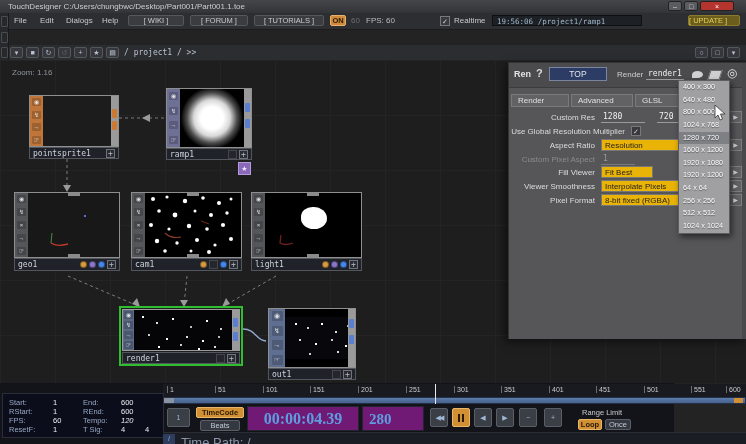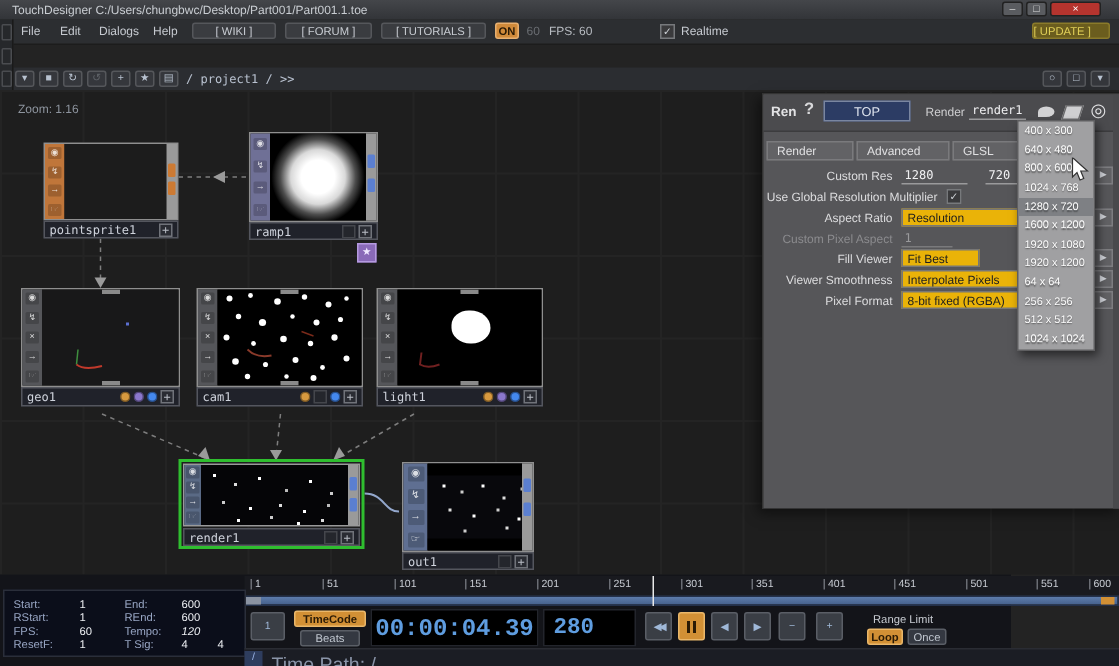--- a/index.html
+++ b/index.html
@@ -77,22 +77,22 @@
   
   .timeline{left:0;top:383px;width:674px;height:61px;background:#131419;}
   .ruler{position:absolute;left:163px;top:1px;width:583px;height:13px;background:#191a1f;border-bottom:1px solid #2a2b30;}
   .rtick{position:absolute;top:2px;color:#c9cdd4;font-size:7px;border-left:1px solid #6a6d74;padding-left:2px;}
   .playbar{position:absolute;left:163px;top:14px;width:583px;height:7px;background:linear-gradient(#5d7cab,#46618c);
     border:1px solid #23304a;box-sizing:border-box;}
   .infopanel{position:absolute;left:2px;top:10px;width:160px;height:43px;background:#0b0e1a;border:1px solid #2a2e3a;
     font-size:7.5px;}
   .ilabel{position:absolute;color:#98a6c4;}
   .ival{position:absolute;color:#eceef2;}
-  .lcd{position:absolute;background:#000000;border:1px solid #23252c;color:#5f9de0;
-    font-family:Liberation Mono, monospace;font-weight:bold;text-align:center;box-sizing:border-box;}
+  .lcd{position:absolute;background:#701a75;border:1px solid #23252c;color:#5f9de0;
+    font-family:Liberation Serif, serif;font-weight:bold;text-align:center;box-sizing:border-box;}
   .tpbtn{position:absolute;top:25px;width:18px;height:19px;background:#3a3e45;border:1px solid #5a5e66;border-radius:2px;
     color:#9fb8d8;font-size:7px;display:flex;align-items:center;justify-content:center;box-sizing:border-box;}
   .tpbtn.active{background:#d29035;border-color:#eab76a;color:#2a1a05;}
   .smallbtn{position:absolute;height:11px;border:1px solid #5a5e66;border-radius:2px;background:#343841;
     color:#c3c9d2;font-size:7.5px;line-height:10px;text-align:center;box-sizing:border-box;}
   .smallbtn.orange{background:#d29035;border-color:#eab76a;color:#2a1a05;font-weight:bold;}
   .bottomrow{position:absolute;left:163px;top:49px;width:583px;height:12px;background:#1b1d24;border-top:1px solid #2a2c33;}
 </style>
 </head>
 <body>
@@ -112,20 +112,21 @@
     <span class="menu-item" style="left:66px;">Dialogs</span>
     <span class="menu-item" style="left:102px;">Help</span>
     <div class="link-btn" style="left:128px;width:56px;">[ WIKI ]</div>
     <div class="link-btn" style="left:190px;width:58px;">[ FORUM ]</div>
     <div class="link-btn" style="left:254px;width:70px;">[ TUTORIALS ]</div>
     <div class="on-btn" style="left:330px;width:16px;">ON</div>
     <span class="menu-item" style="left:351px;color:#6a6d72;">60</span>
     <span class="menu-item" style="left:366px;color:#b8bcc2;">FPS: 60</span>
     <span class="checkbox" style="left:440px;top:3px;"><span>✓</span></span>
     <span class="menu-item" style="left:454px;">Realtime</span>
+    <div class="statusfield" style="left:492px;width:150px;">19:56:06 /project1/ramp1</div>
     <div class="update-btn" style="left:688px;width:52px;">[ UPDATE ]</div>
   </div>
 
 
   <div class="abs pathbar">
     <div class="pbtn" style="left:10px;"><span>▾</span></div>
     <div class="pbtn" style="left:26px;"><span>■</span></div>
     <div class="pbtn" style="left:42px;"><span>↻</span></div>
     <div class="pbtn" style="left:58px;color:#5f6368;"><span>↺</span></div>
     <div class="pbtn" style="left:74px;"><span>+</span></div>

